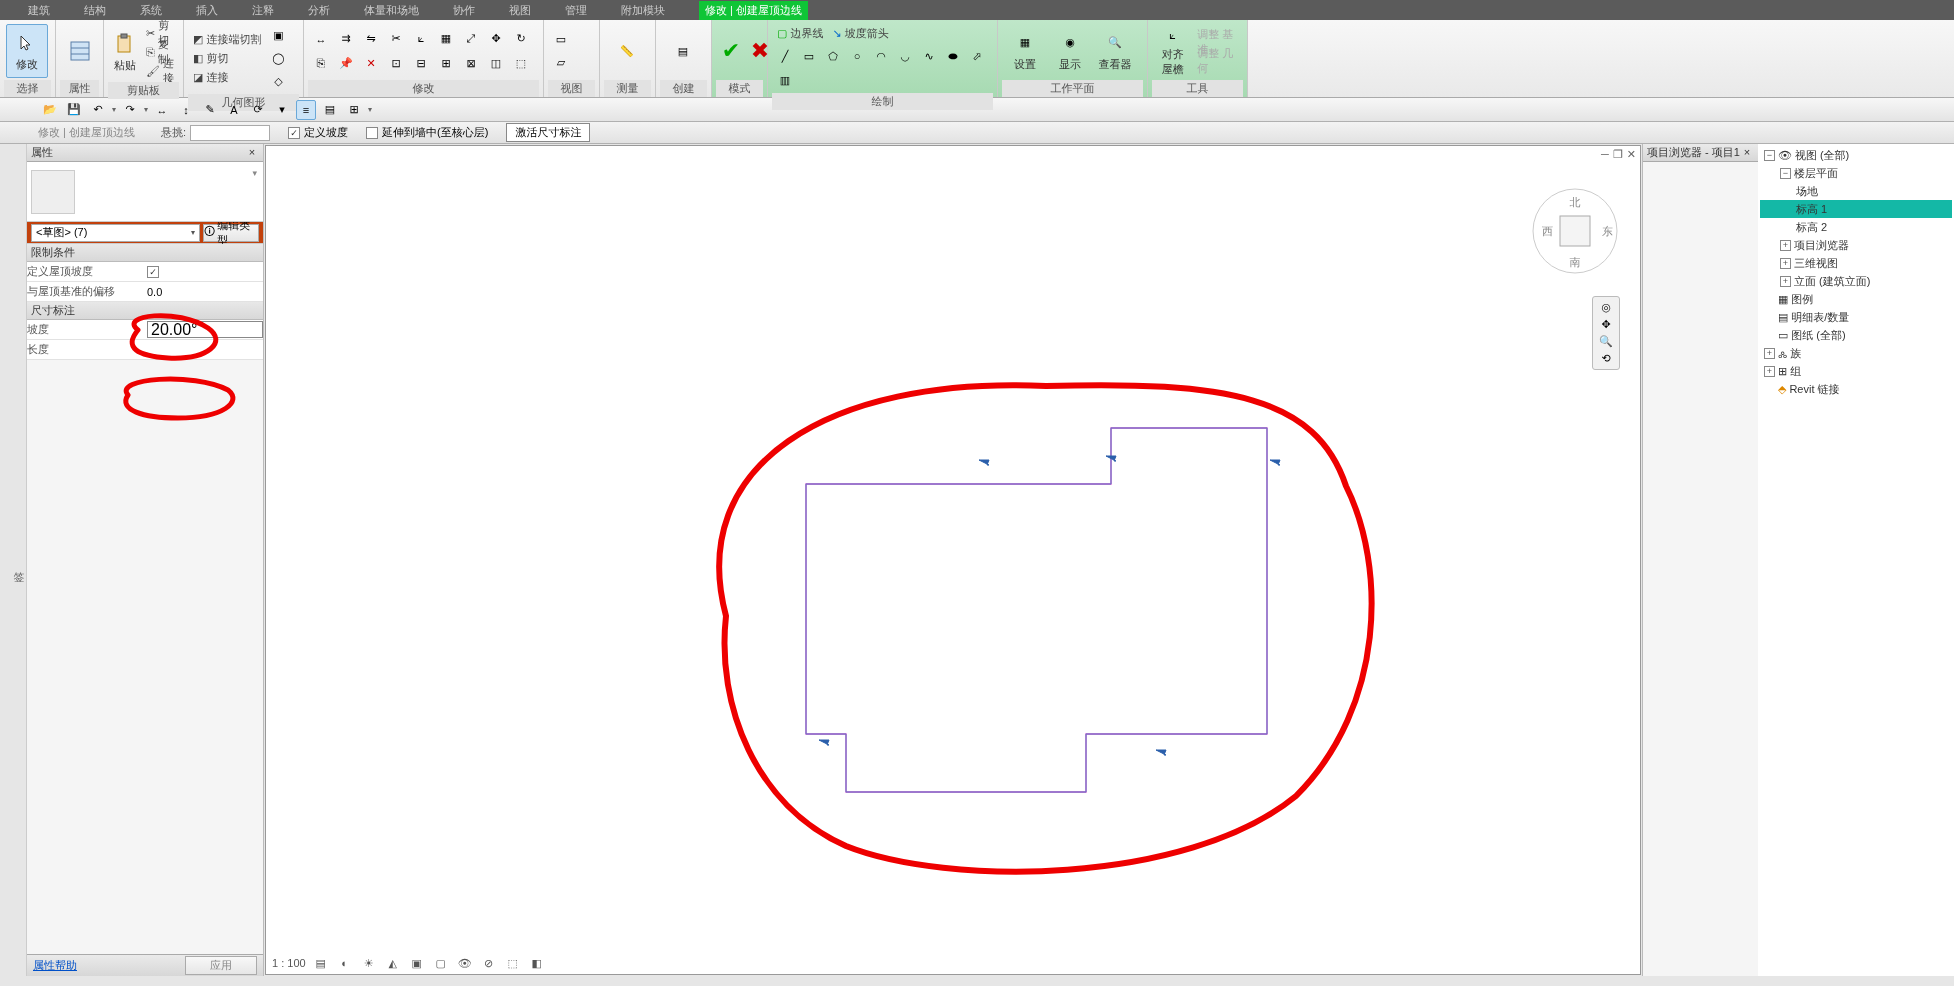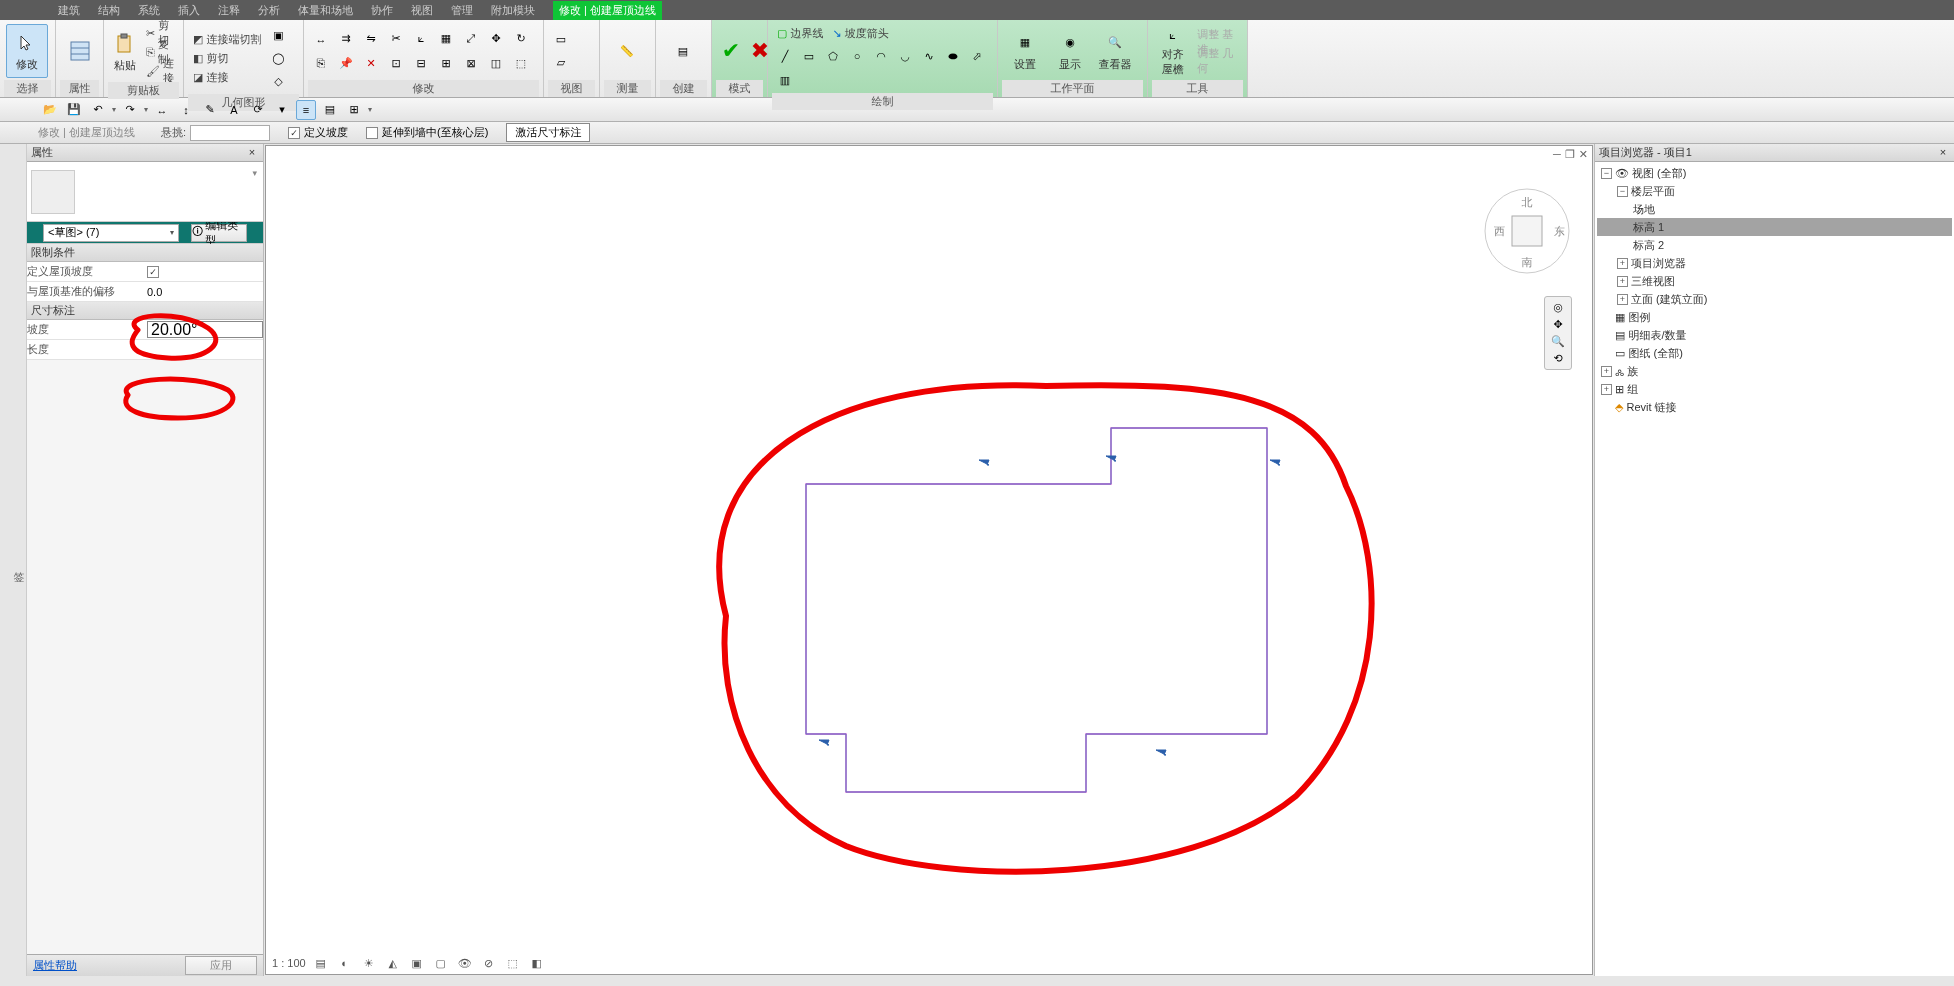--- a/index.html
+++ b/index.html
@@ -1,17 +1,17 @@
 <!DOCTYPE html>
 <html><head>
 <meta charset="utf-8">
 <style>
 *{box-sizing:border-box;margin:0;padding:0;font-family:"Microsoft YaHei",SimSun,Arial,sans-serif;font-size:11px;user-select:none}
 body{background:#e6e6e6;overflow:hidden;width:1954px;height:986px;position:relative}
-.menu-bar{height:20px;background:#5b5b5b;display:flex;align-items:center;padding-left:58px;gap:18px;color:#ccc;font-size:12px}
+.menu-bar{height:20px;background:#5b5b5b;display:flex;align-items:center;padding-left:28px;gap:34px;color:#ccc;font-size:12px}
 .menu-item{cursor:pointer}
 .ribbon{height:78px;background:linear-gradient(#f7f7f7,#e9e9e9);border-bottom:1px solid #aaa;display:flex}
 .ribbon-group{border-right:1px solid #c8c8c8;display:flex;flex-direction:column;justify-content:space-between;padding:2px 4px 0}
 .rg-body{flex:1;display:flex;align-items:center;gap:3px;padding:2px}
 .rg-label{text-align:center;font-size:11px;color:#555;padding:1px 0;background:#e2e2e2}
 .big-btn{width:42px;height:54px;display:flex;flex-direction:column;align-items:center;justify-content:center;gap:2px;border:1px solid transparent;border-radius:2px}
 .big-btn .ic{width:24px;height:24px;display:flex;align-items:center;justify-content:center}
 .big-btn .lbl{font-size:11px;color:#333}
 .small-row{display:flex;flex-direction:column;gap:1px}
 .small-btn{width:22px;height:22px;border:1px solid transparent;display:flex;align-items:center;justify-content:center;border-radius:2px}
@@ -25,39 +25,39 @@
 .opt-lbl{color:#555}
 .opt-field{background:#fff;border:1px solid #aaa;padding:1px 6px;min-width:80px}
 .chk{width:12px;height:12px;background:#fff;border:1px solid #888;display:inline-flex;align-items:center;justify-content:center;font-size:9px;color:#333}
 .work{display:flex;height:832px}
 .sig-col{width:27px;background:#e6e6e6;border-right:1px solid #ccc;writing-mode:vertical-rl;text-align:center;padding-top:6px;color:#666}
 .props{width:237px;background:#f5f5f5;border-right:1px solid #bbb;display:flex;flex-direction:column}
 .panel-title{height:18px;background:linear-gradient(#eaeaea,#d7d7d7);border-bottom:1px solid #aaa;display:flex;align-items:center;justify-content:space-between;padding:0 4px;font-size:11px;color:#333}
 .panel-title .x{width:14px;height:14px;text-align:center;cursor:pointer}
 .type-sel{height:60px;background:#fff;border-bottom:1px solid #ccc;display:flex;align-items:center;padding:4px;position:relative}
 .type-img{width:44px;height:44px;background:#eee;border:1px solid #ccc}
-.combo-row{height:22px;background:#0f766e;border-bottom:1px solid #ccc;display:flex;align-items:center;padding:0 16px;gap:12px}
+.combo-row{height:22px;background:#c2410c;border-bottom:1px solid #ccc;display:flex;align-items:center;padding:0 4px;gap:3px}
 .combo{flex:1;border:1px solid #aaa;background:#fff;height:18px;padding:0 4px;display:flex;align-items:center;justify-content:space-between}
 .combo .arr{font-size:8px;color:#555}
 .edit-type-btn{width:56px;height:18px;border:1px solid #aaa;background:linear-gradient(#f8f8f8,#e6e6e6);font-size:10px;display:flex;align-items:center;justify-content:center;gap:2px}
 .grp-hdr{height:18px;background:linear-gradient(#e8e8e8,#d8d8d8);border-bottom:1px solid #bbb;padding:0 4px;display:flex;align-items:center;color:#333;font-weight:normal}
 .prop-row{height:20px;background:#fff;border-bottom:1px solid #e2e2e2;display:flex;align-items:center}
 .prop-row .k{width:116px;padding-left:0;color:#555}
 .prop-row .v{flex:1;padding-left:4px}
 .prop-row input[type=text]{width:100%;border:1px solid #888;background:#fff;height:17px;padding:0 3px;font-size:16px}
 .prop-row.dim{color:#aaa}
 .props-footer{margin-top:auto;height:22px;background:linear-gradient(#eaeaea,#d7d7d7);border-top:1px solid #aaa;display:flex;align-items:center;justify-content:space-between;padding:0 6px}
 .props-footer a{color:#0050c8;text-decoration:underline}
 .apply-btn{padding:1px 24px;border:1px solid #aaa;background:linear-gradient(#f8f8f8,#e6e6e6);color:#888}
 .canvas-wrap{flex:1;position:relative;background:#fff;border:1px solid #999;margin:1px}
-.browser{width:360px;background:#f5f5f5;border-left:1px solid #bbb;display:flex;flex-direction:column}
+.browser{width:312px;background:#f5f5f5;border-left:1px solid #bbb;display:flex;flex-direction:row}
 .tree{flex:1;background:#fff;overflow:auto;padding:2px;font-size:12px;color:#333}
 .tn{display:flex;align-items:center;gap:3px;height:18px;padding-left:4px}
 .tn .tw{width:11px;height:11px;border:1px solid #888;display:flex;align-items:center;justify-content:center;font-size:9px;background:#fff;color:#555}
-.tn.sel{background:#a3a3a3}
+.tn.sel{background:#14b8a6}
 .ind1{padding-left:20px}.ind2{padding-left:36px}
 .viewcube{position:absolute;right:20px;top:40px;width:90px;height:90px}
 .navbar{position:absolute;right:20px;top:150px;width:28px;background:rgba(240,240,240,.9);border:1px solid #bbb;border-radius:3px;display:flex;flex-direction:column;gap:4px;padding:4px 2px;align-items:center}
 .view-ctrl{position:absolute;bottom:2px;left:6px;display:flex;align-items:center;gap:6px;color:#555;font-size:11px}
 .view-ctrl .small-btn{width:18px;height:18px}
 svg{display:block}
 .annot{position:absolute;pointer-events:none}
 .win-ctrl{position:absolute;right:4px;top:2px;display:flex;gap:4px;font-size:10px;color:#666}
 .grey-btn{color:#aaa}
 </style>

